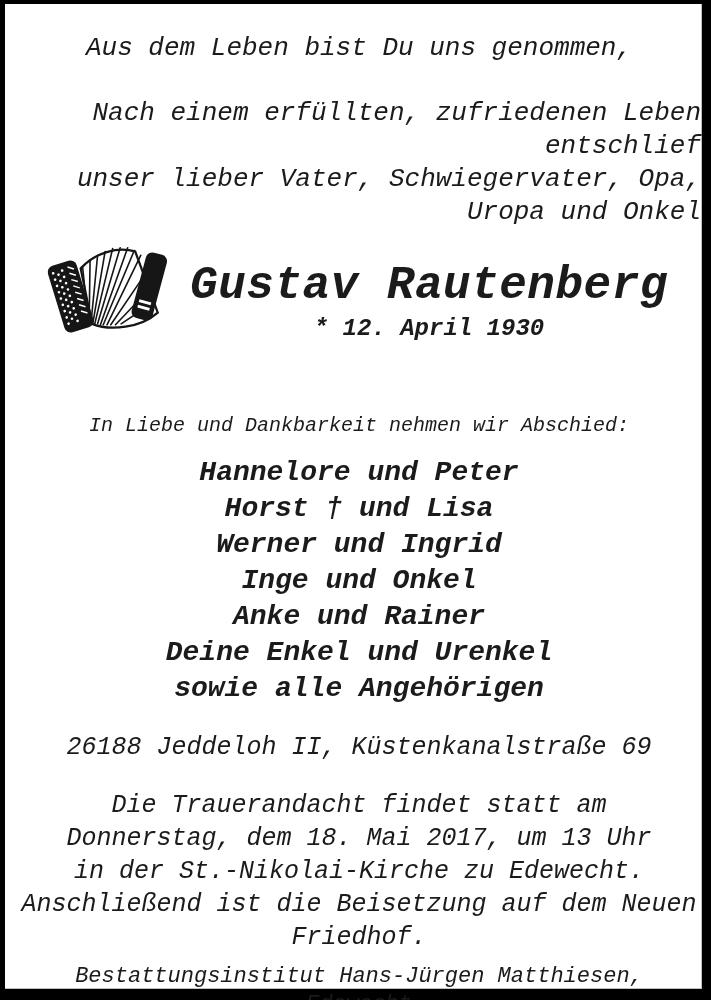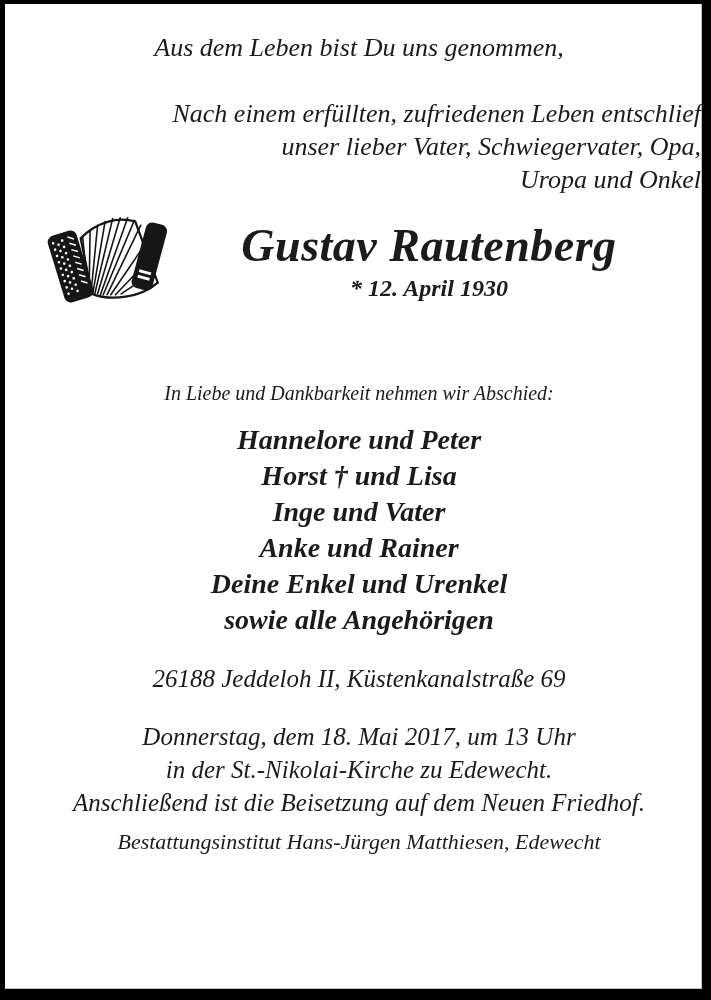--- a/index.html
+++ b/index.html
@@ -18,41 +18,41 @@
   }
   .paper {
     position: absolute;
     top: 4px;
     left: 5px;
     right: 9px;
     bottom: 11px;
     background: #ffffff;
     border-right: 1px solid #bfbfbf;
     border-bottom: 1px solid #bfbfbf;
-    font-family: Liberation Serif, serif;
+    font-family: Liberation Mono, monospace;
     font-style: italic;
     color: #1b1b1b;
     text-align: center;
     padding-left: 12px;
   }
   .epigraph {
     margin-top: 27px;
     font-size: 26px;
     line-height: 34px;
   }
   .intro {
     margin-top: 32px;
     font-size: 26px;
     line-height: 33px;
     text-align: right;
   }
   .name-row {
     margin-top: 17px;
     display: flex;
-    align-items: center;
+    align-items: flex-end;
     height: 96px;
   }
   .accordion-wrap {
     flex: 0 0 128px;
     margin-left: 26px;
     margin-top: 2px;
   }
   .name-col {
     flex: 1;
     padding-right: 14px;
@@ -192,29 +192,31 @@
           <span>* 12. April 1930</span>
         </div>
       </div>
     </div>
 
     <div class="farewell-lead">In Liebe und Dankbarkeit nehmen wir Abschied:</div>
 
     <div class="mourners">
       <div>Hannelore und Peter</div>
       <div>Horst † und Lisa</div>
-      <div>Inge und Vater</div>
+      <div>Werner und Ingrid</div>
+      <div>Inge und Onkel</div>
       <div>Anke und Rainer</div>
       <div>Deine Enkel und Urenkel</div>
       <div>sowie alle Angehörigen</div>
     </div>
 
     <div class="address">26188 Jeddeloh II, Küstenkanalstraße 69</div>
 
     <div class="service">
+      <div>Die Trauerandacht findet statt am</div>
       <div>Donnerstag, dem 18. Mai 2017, um 13 Uhr</div>
       <div>in der St.-Nikolai-Kirche zu Edewecht.</div>
       <div>Anschließend ist die Beisetzung auf dem Neuen Friedhof.</div>
     </div>
 
     <div class="undertaker">Bestattungsinstitut Hans-Jürgen Matthiesen, Edewecht</div>
 
   </div>
 </div>
 

